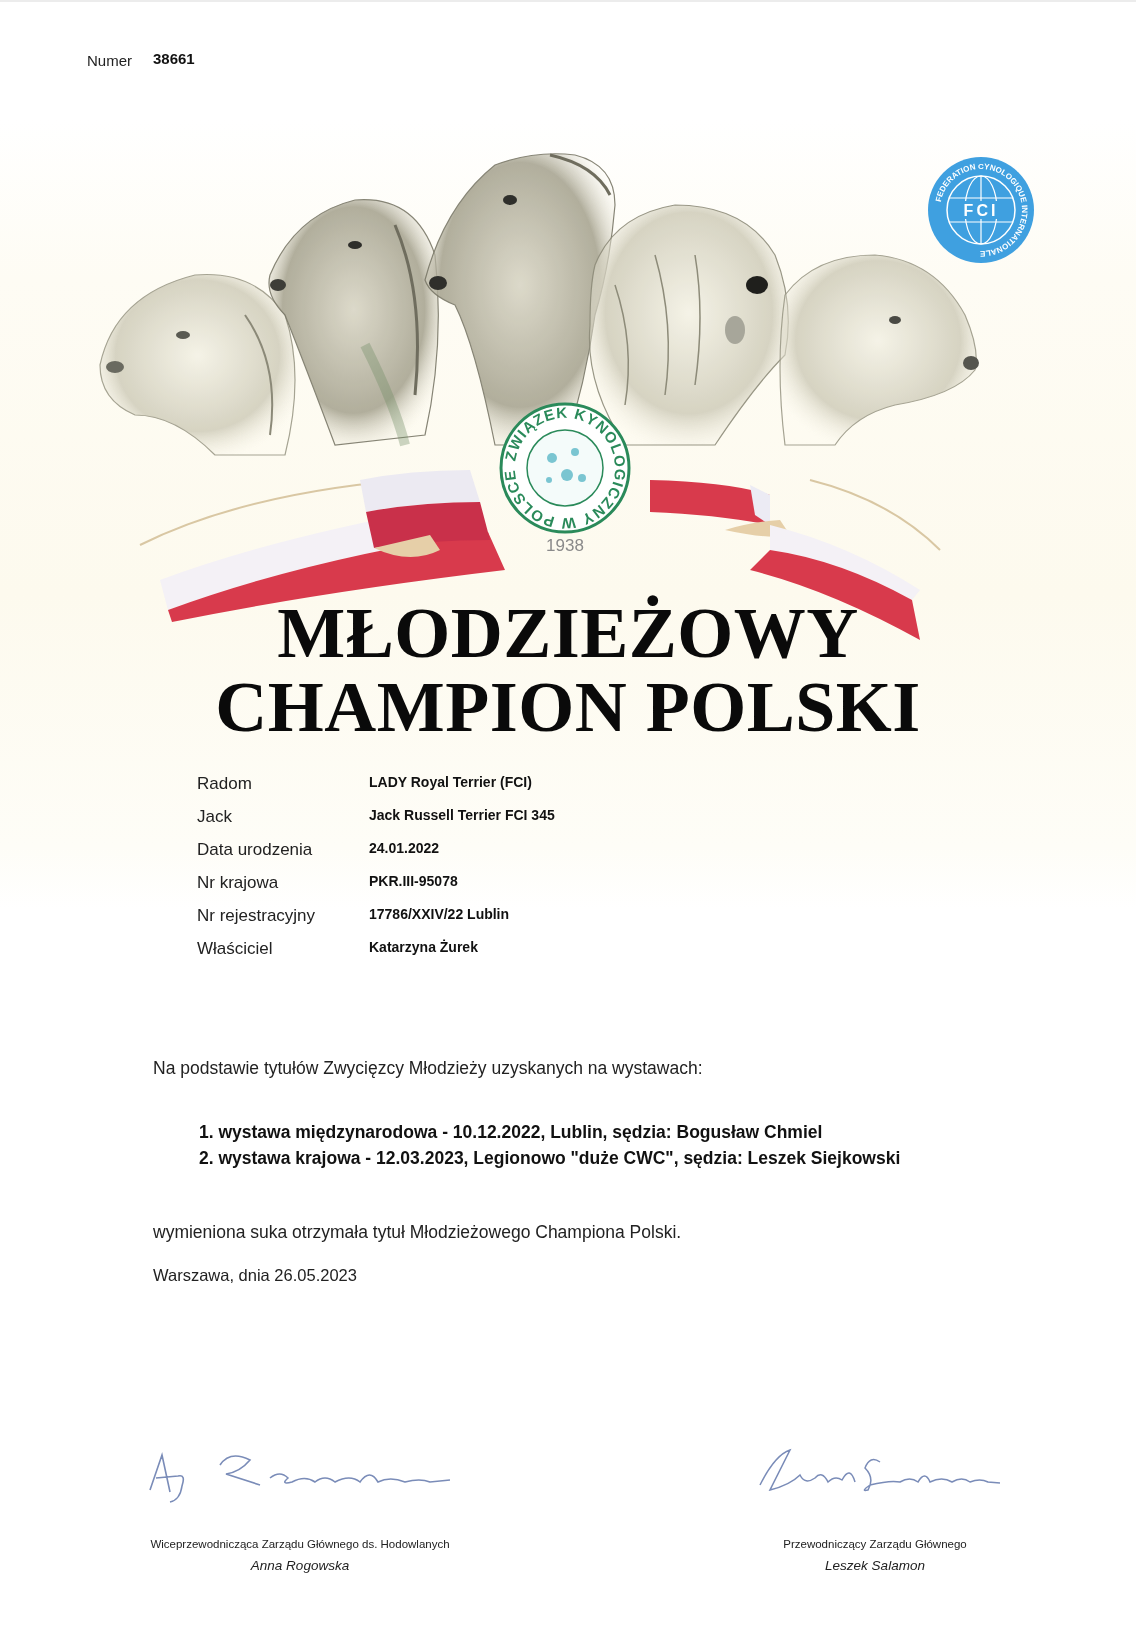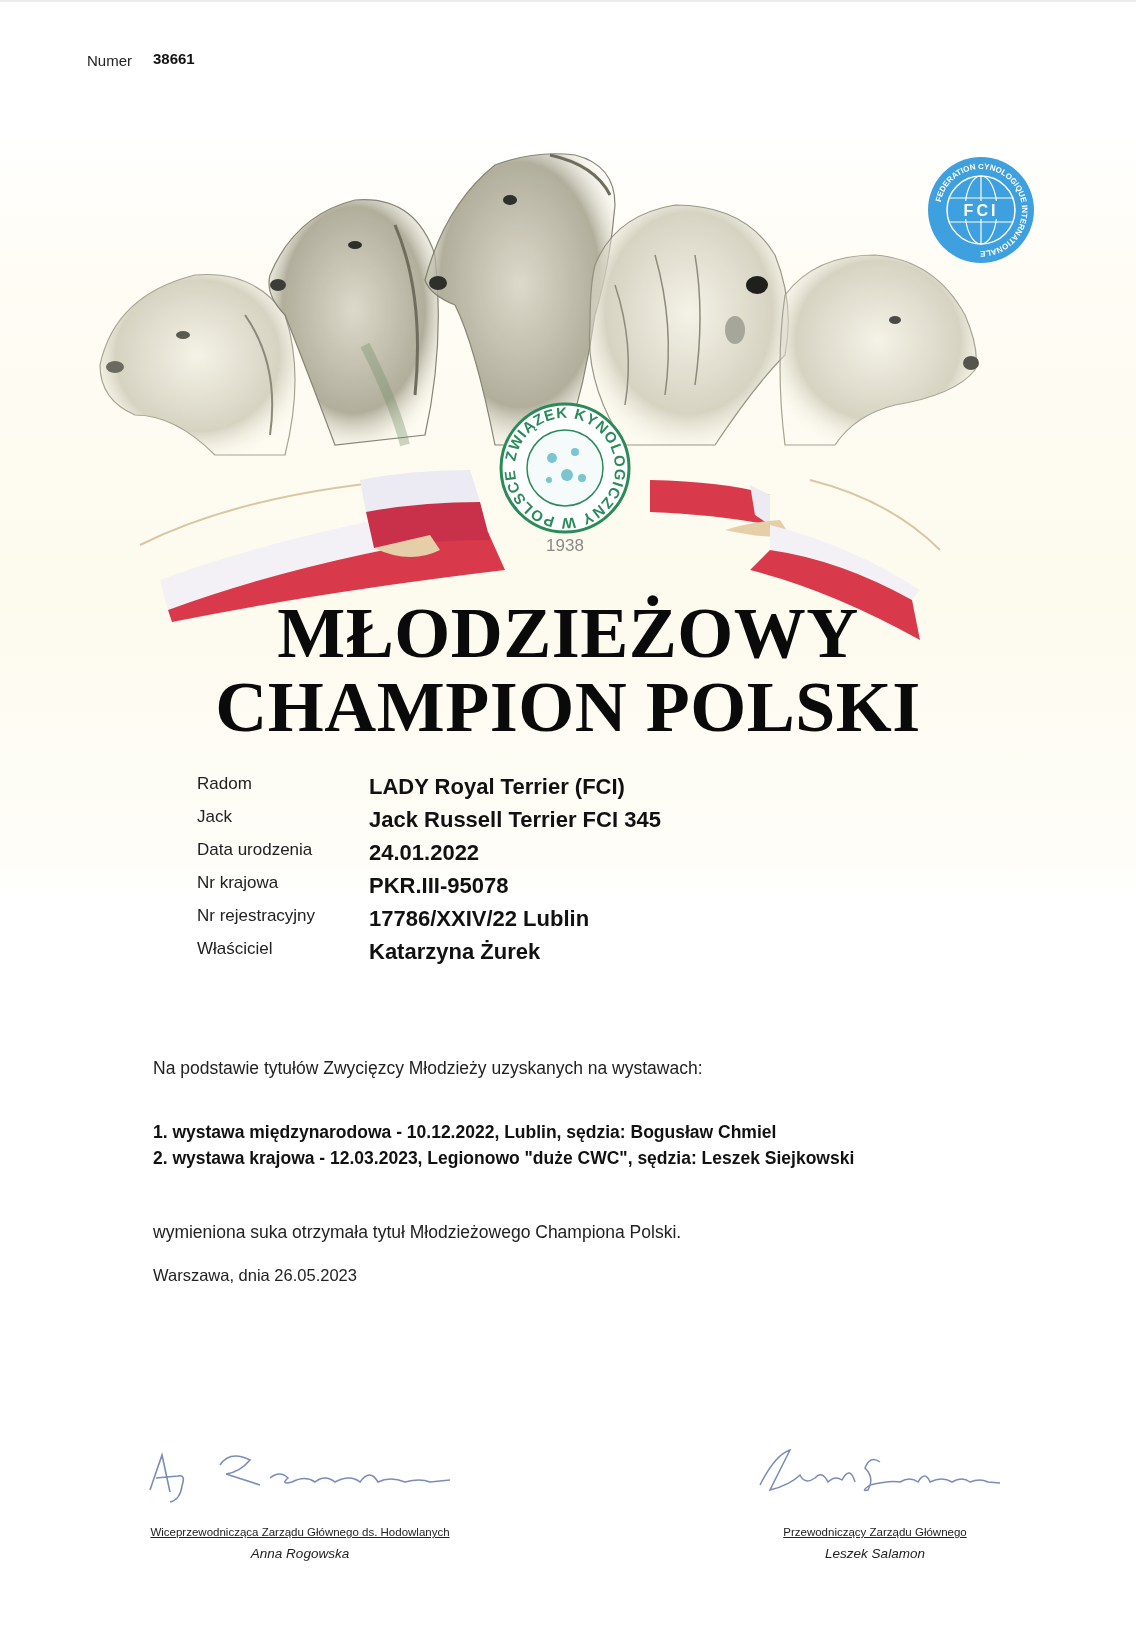--- a/index.html
+++ b/index.html
@@ -22,34 +22,34 @@
   .ribbon { left: 130px; top: 440px; width: 870px; height: 200px; }
 
   .title { left: 0; width: 1136px; text-align: center; font-family: "Liberation Serif", "DejaVu Serif", serif;
     font-weight: bold; color: #0a0a0a; font-size: 72px; line-height: 74px; letter-spacing: 0.5px; }
   .title-1 { top: 596px; }
   .title-2 { top: 670px; }
 
   .details { left: 197px; top: 774px; }
   .drow { position: relative; height: 33px; }
   .dlabel { position: absolute; left: 0; top: 0; font-size: 17px; color: #222; white-space: nowrap; }
-  .dvalue { position: absolute; left: 172px; top: 0; font-size: 22px; font-weight: bold; color: #111; white-space: nowrap; }
+  .dvalue { position: absolute; left: 172px; top: 0; font-size: 14px; font-weight: bold; color: #111; white-space: nowrap; }
 
   .para { left: 153px; font-size: 17.5px; color: #222; white-space: nowrap; }
   .para-intro { top: 1058px; }
   .shows { left: 153px; top: 1119px; }
-  .show { font-size: 17.5px; font-weight: bold; color: #111; height: 26px; line-height: 26px; white-space: nowrap; }
+  .show { font-size: 17.5px; font-weight: bold; color: #111; height: 26px; line-height: 26px; white-space: nowrap; margin-left: 46px; }
   .para-outro { top: 1222px; }
   .para-date { top: 1266px; font-size: 16.5px; }
 
   .sig { position: absolute; text-align: center; }
   .sig-left { left: 130px; width: 340px; top: 1430px; }
   .sig-right { left: 730px; width: 290px; top: 1430px; }
   .sig-img { height: 80px; width: 100%; }
-  .sig-role { font-size: 11.5px; color: #222; margin-top: 12px; white-space: nowrap; text-decoration: underline; }
+  .sig-role { font-size: 11.5px; color: #222; margin-top: 24px; white-space: nowrap; }
   .sig-name { font-size: 13.5px; color: #222; margin-top: 8px; font-style: italic; }
 </style>
 </head>
 <body>
 
 <div class="warm-band"></div>
 <div class="topline"></div>
 
 <div class="abs numer-label">Numer</div>
 <div class="abs numer-value">38661</div>

